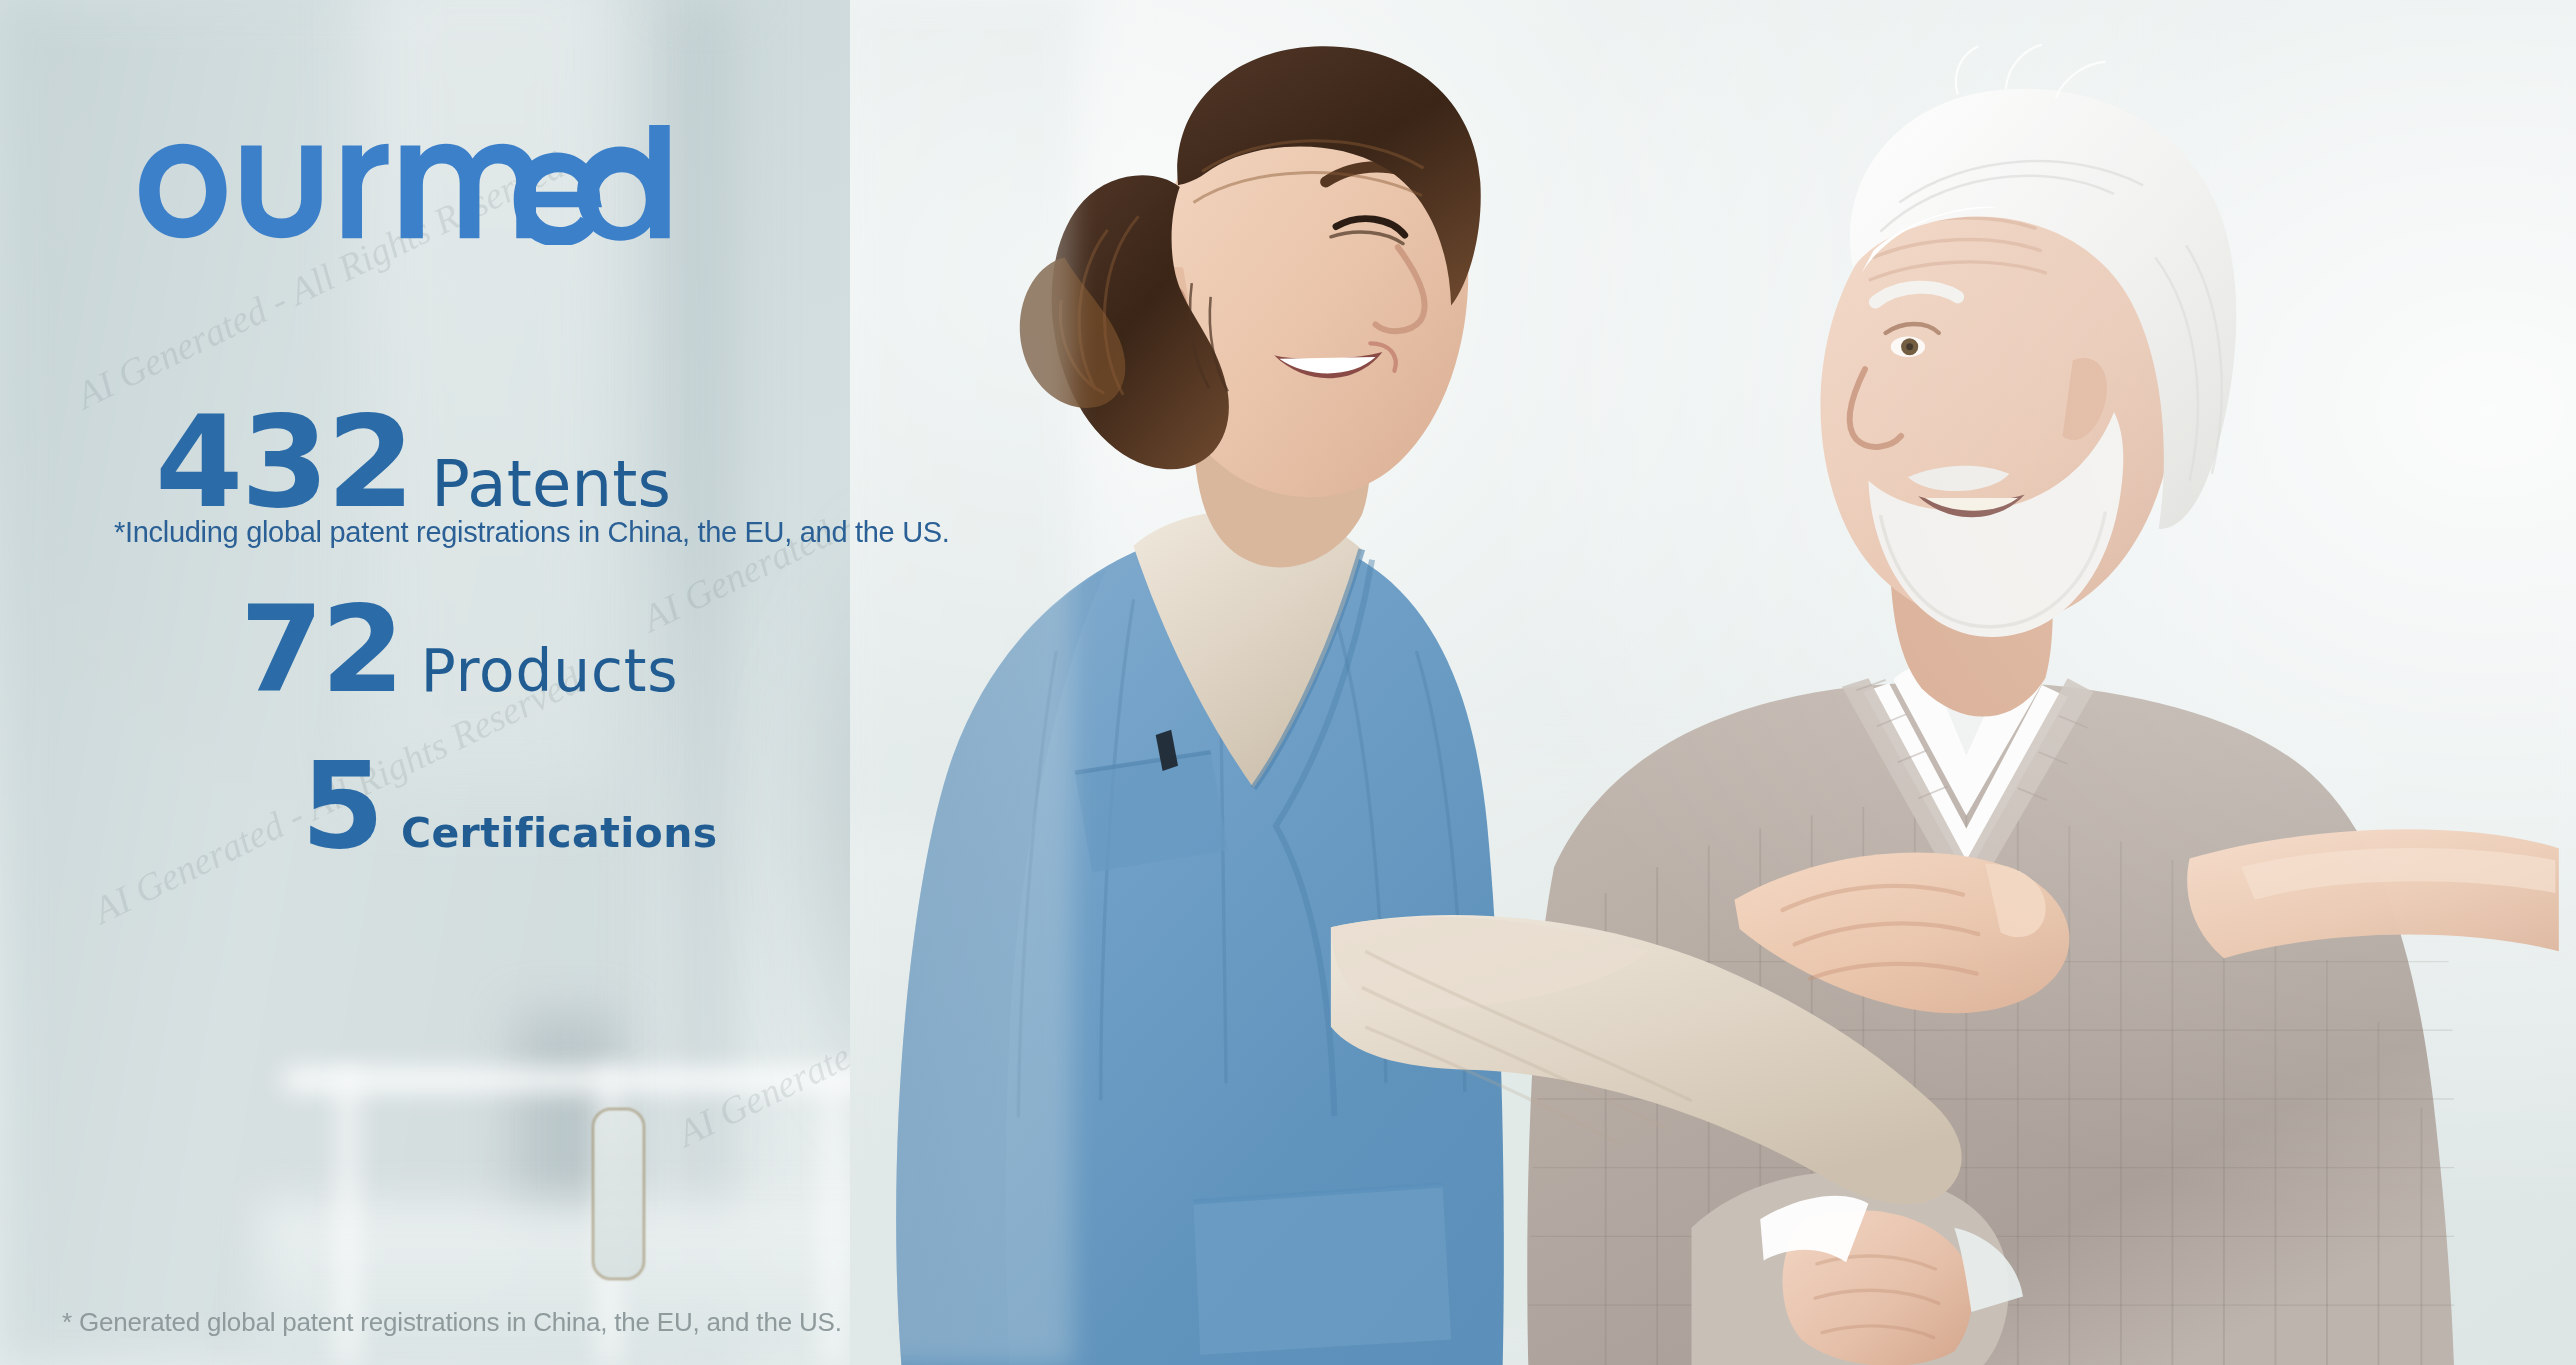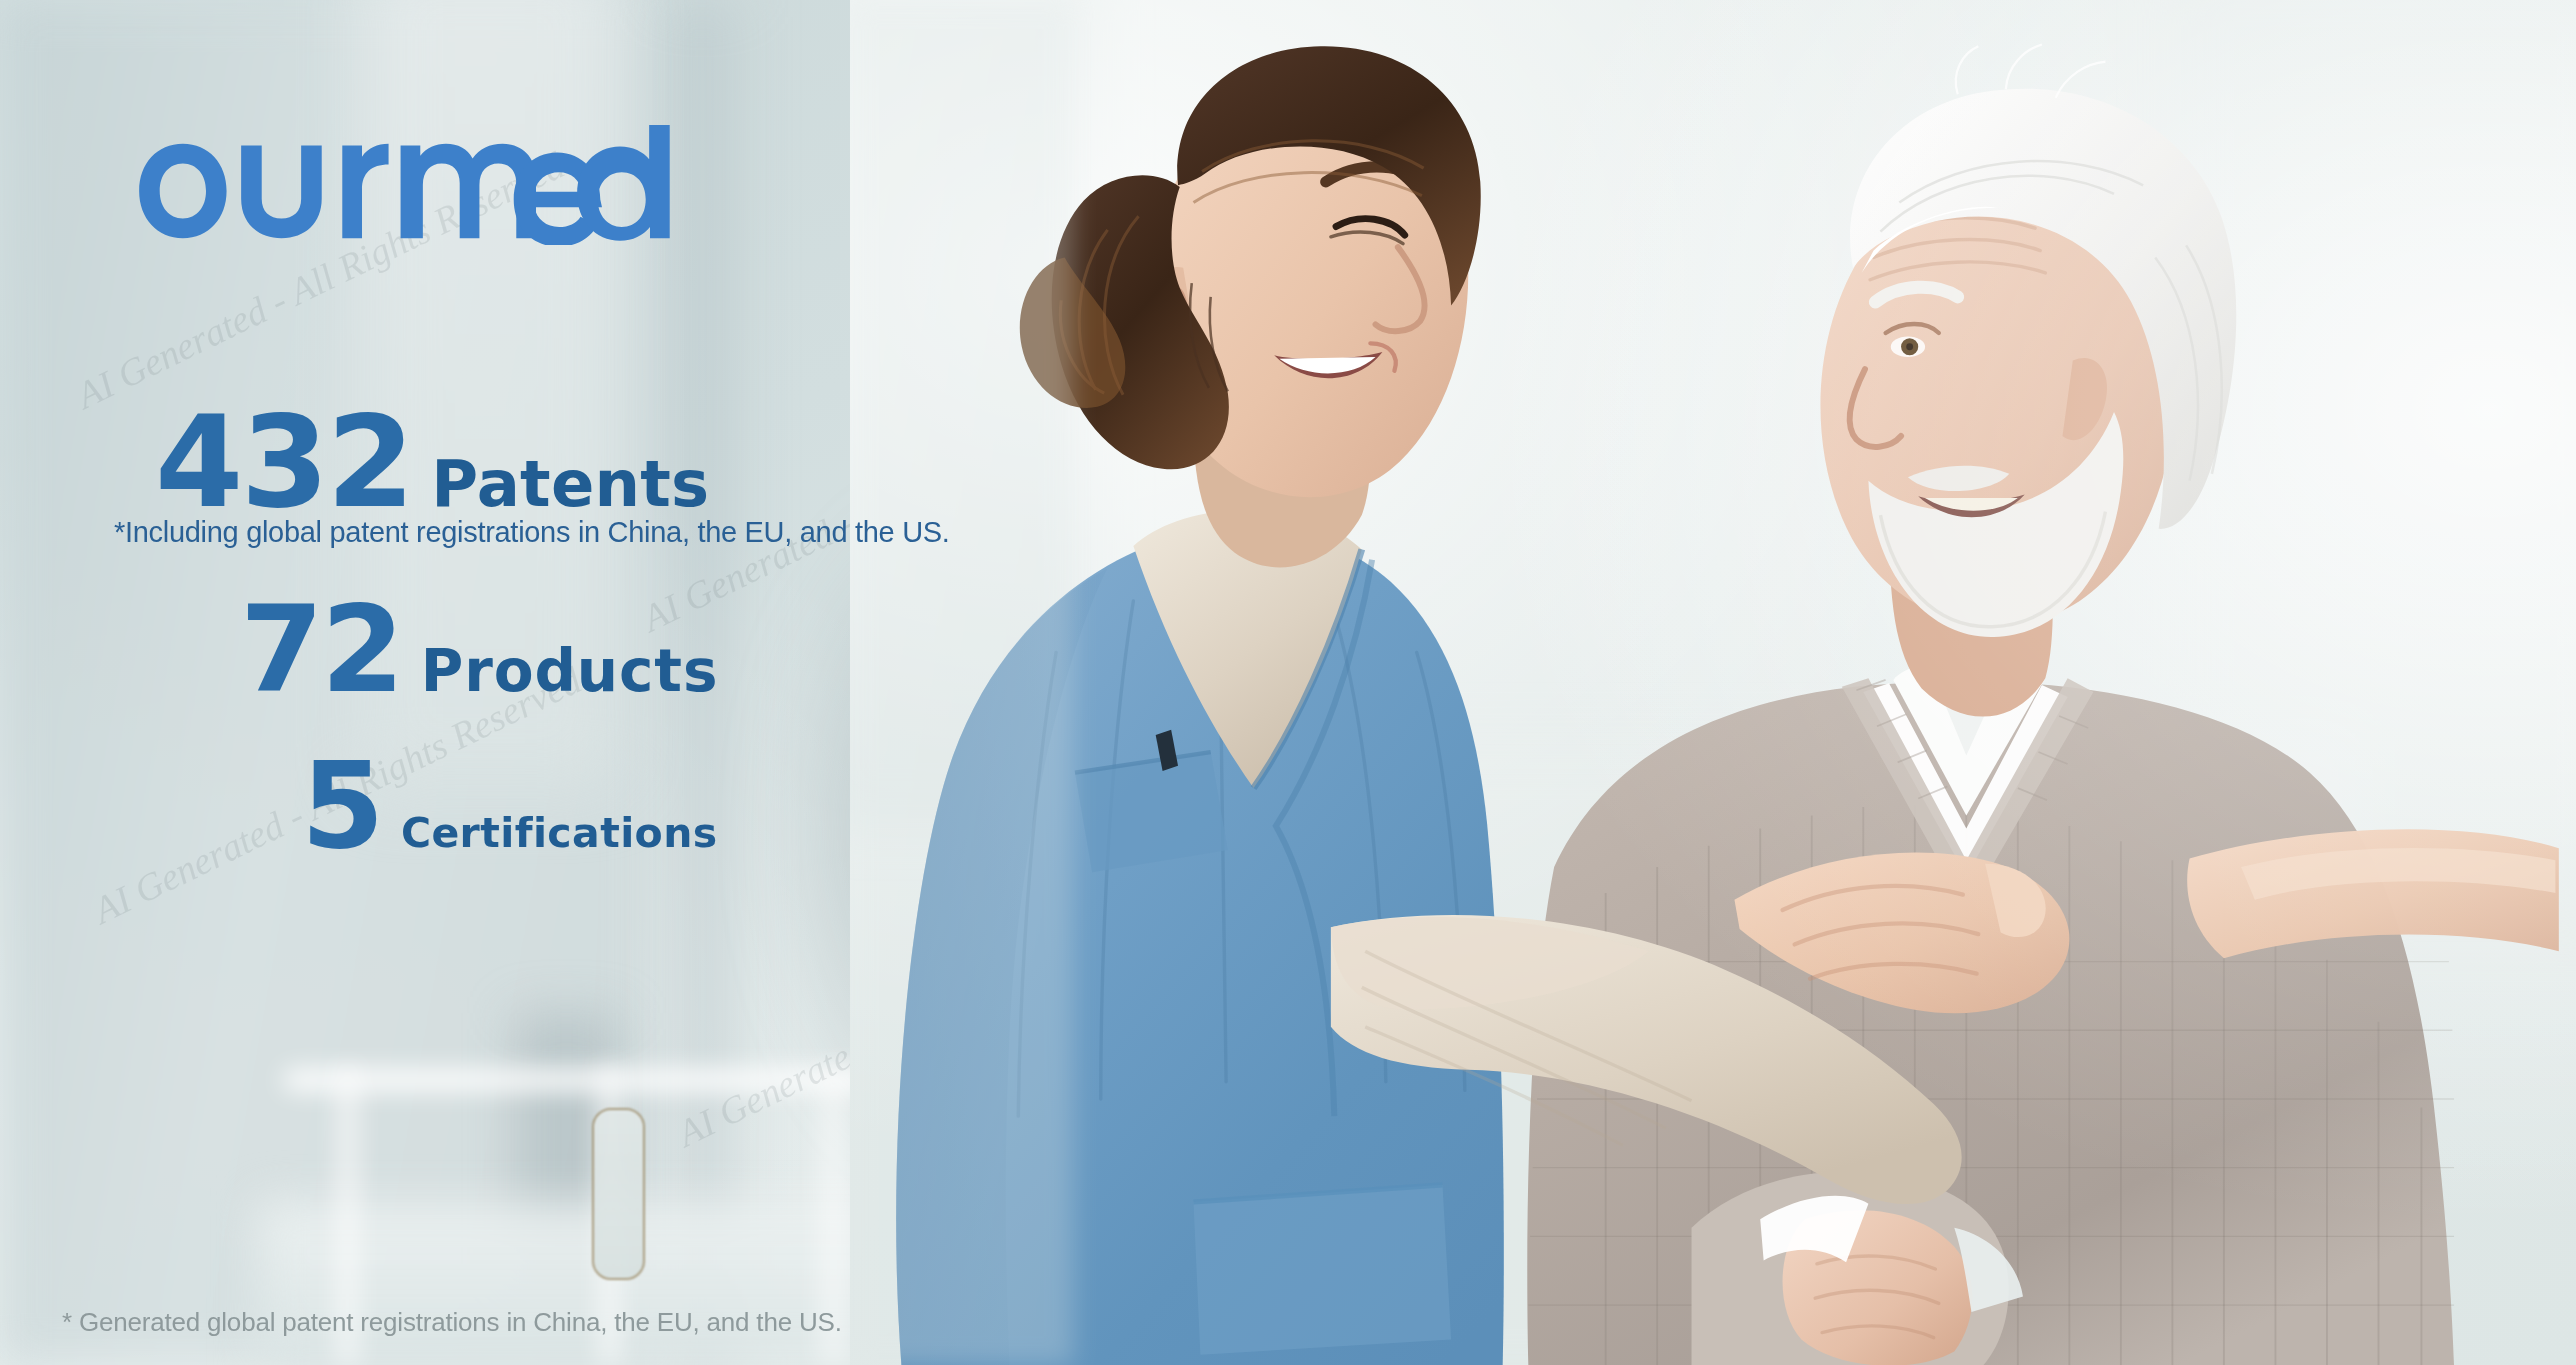--- a/index.html
+++ b/index.html
@@ -70,21 +70,21 @@
   }
   .stat-num {
     font-family:"DejaVu Sans", sans-serif;
     font-weight:bold;
     color:#2b6ca8;
     letter-spacing:-2.6px;
     line-height:.92;
   }
   .stat-label {
     font-family:"DejaVu Sans", sans-serif;
-    font-weight:bold;
+    font-weight:normal;
     color:#215d93;
     letter-spacing:0.2px;
   }
   .row-patents      { padding-left:155px; }
   .row-patents .stat-num   { font-size:127px; }
   .row-patents .stat-label { font-size:64px; }
 
   .row-products     { padding-left:240px; margin-top:46px; }
   .row-products .stat-num   { font-size:120px; }
   .row-products .stat-label { font-size:58px; letter-spacing:0.9px; }

